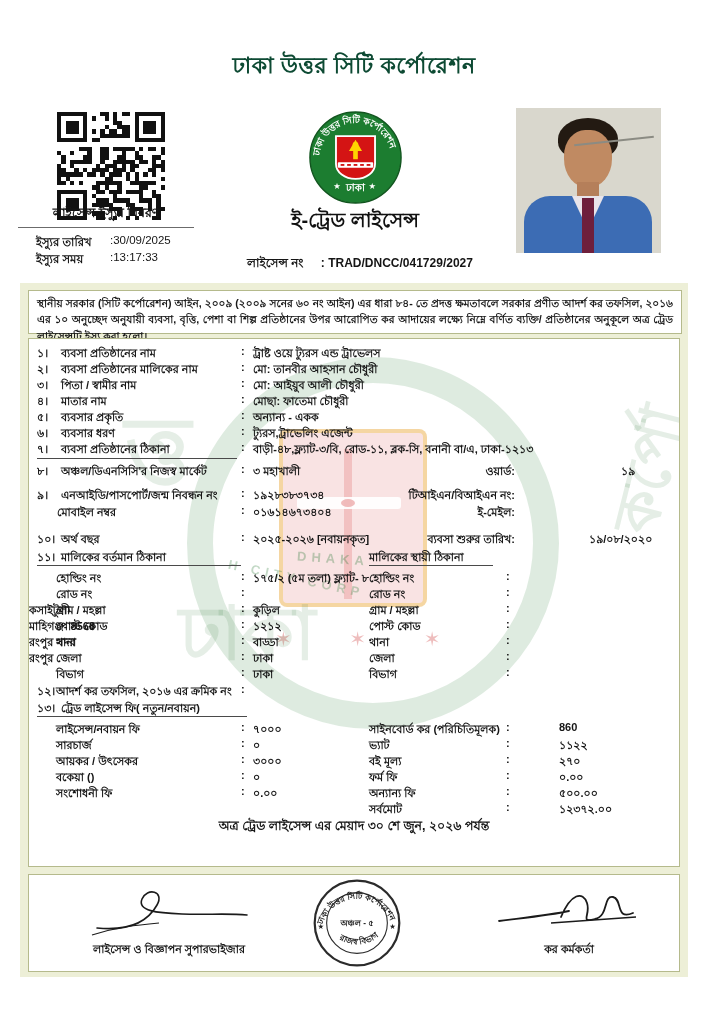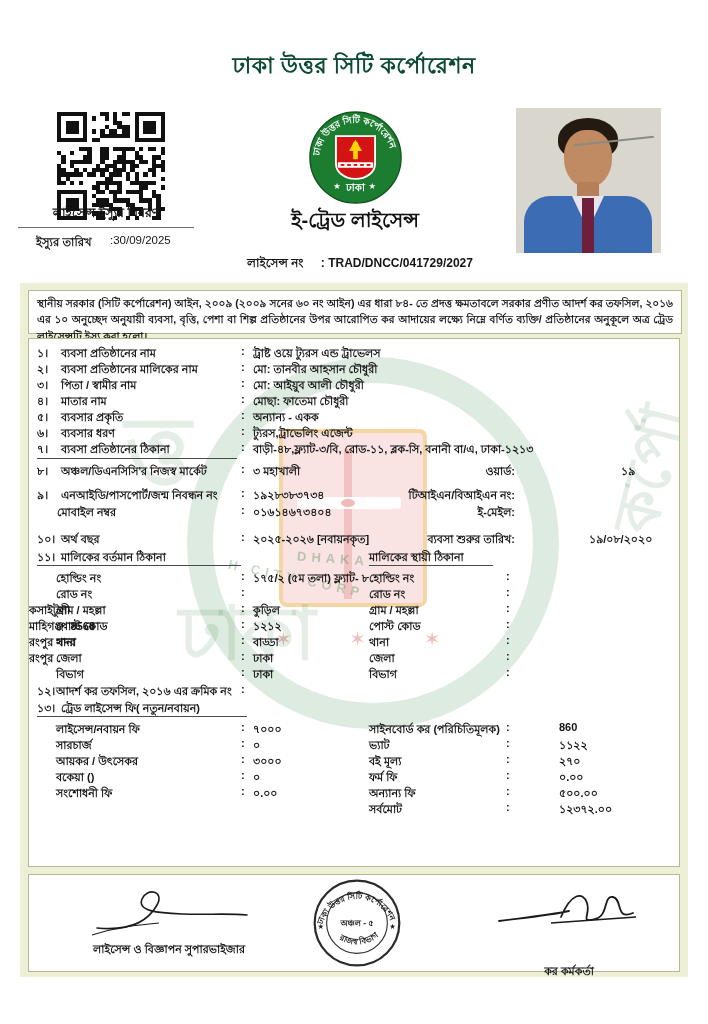--- a/index.html
+++ b/index.html
@@ -74,21 +74,21 @@
           font-weight:700;transform:rotate(4deg);}
   .wm-en2{left:198px;top:232px;font-size:13px;letter-spacing:5px;color:rgba(40,118,52,0.28);
           font-weight:700;transform:rotate(12deg);}
   
   .sig{position:absolute;}
   .sig-left{left:58px;top:8px;}
   .sig-right{left:462px;top:8px;}
   .seal{position:absolute;left:282px;top:2px;width:92px;height:92px;}
   .sig-label{position:absolute;top:66px;font-size:11px;font-weight:700;text-align:center;}
   .sig-label-left{left:20px;width:240px;}
-  .sig-label-right{left:470px;width:140px;margin-top:22px;}
+  .sig-label-right{left:470px;width:140px;}
 </style>
 </head>
 <body>
 
 <div class="page">
 
   <div class="title">ঢাকা উত্তর সিটি কর্পোরেশন</div>
 
   <div class="qr">
     <svg id="qrsvg" width="108" height="108" viewBox="0 0 25 25" shape-rendering="crispEdges">
@@ -312,20 +312,24 @@
         <rect x="2" y="20" width="3" height="3" fill="#111"></rect>
       </svg>
   </div>
 
   <div class="issue-title">লাইসেন্স ইস্যুর বিবরণ</div>
   <div class="issue-hr"></div>
   <div class="issue-row" style="top:234px">
     <span>ইস্যুর তারিখ</span>
     <span class="iv">:30/09/2025</span>
   </div>
+  <div class="issue-row" style="top:251px">
+    <span>ইস্যুর সময়</span>
+    <span class="iv">:13:17:33</span>
+  </div>
 
   <div class="logo">
     <svg viewBox="0 0 100 100" width="93" height="93">
       <circle cx="50" cy="50" r="49" fill="#1c7d30"></circle>
       <circle cx="50" cy="50" r="49" fill="none" stroke="#12551f" stroke-width="1.5"></circle>
       <defs>
         <path id="logoTop" d="M 11,52 A 39,39 0 0 1 89,52"></path>
       </defs>
       <text font-size="10" fill="#ffffff" font-weight="bold">
         <textPath href="#logoTop" startOffset="3%">ঢাকা উত্তর সিটি কর্পোরেশন</textPath>
@@ -574,20 +578,21 @@
         <span class="frlbl">অন্যান্য ফি</span>
         <span class="frcolon">:</span>
         <span class="frval">৫০০.০০</span>
       </div>
       <div class="frow" style="top:462px">
         <span class="frlbl">সর্বমোট</span>
         <span class="frcolon">:</span>
         <span class="frval">১২৩৭২.০০</span>
       </div>
 
+      <div class="validity">অত্র ট্রেড লাইসেন্স এর মেয়াদ ৩০ শে জুন, ২০২৬ পর্যন্ত</div>
     </div>
 
     <div class="panel panel-footer">
       <svg class="sig sig-left" width="170" height="55" viewBox="0 0 170 55">
         <path d="M10,45 C40,48 60,40 70,22 C78,8 60,4 55,16 C50,28 70,30 95,31 C120,32 140,30 160,32" fill="none" stroke="#1b1b1b" stroke-width="1.6" stroke-linecap="round"></path>
         <path d="M5,52 C30,44 50,42 72,40" fill="none" stroke="#1b1b1b" stroke-width="1.2"></path>
       </svg>
       <div class="seal">
         <svg viewBox="0 0 100 100" width="92" height="92">
           <circle cx="50" cy="50" r="46" fill="none" stroke="#2b2b2b" stroke-width="2.4"></circle>

